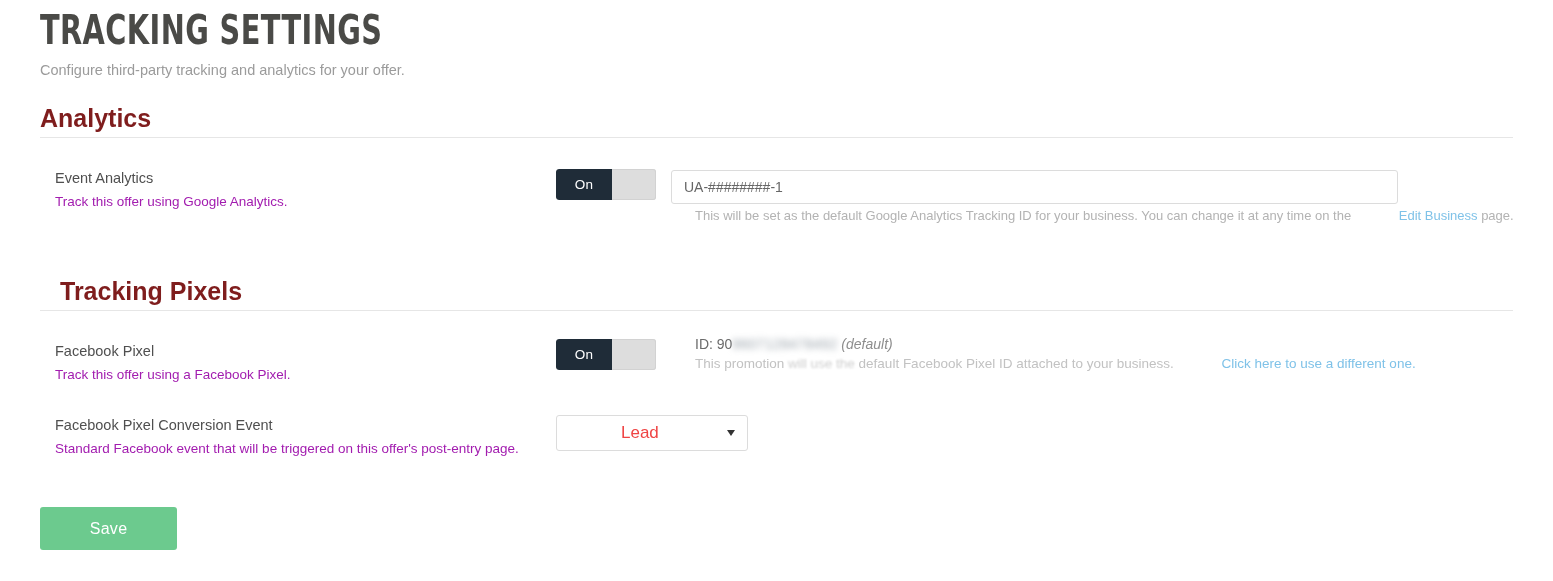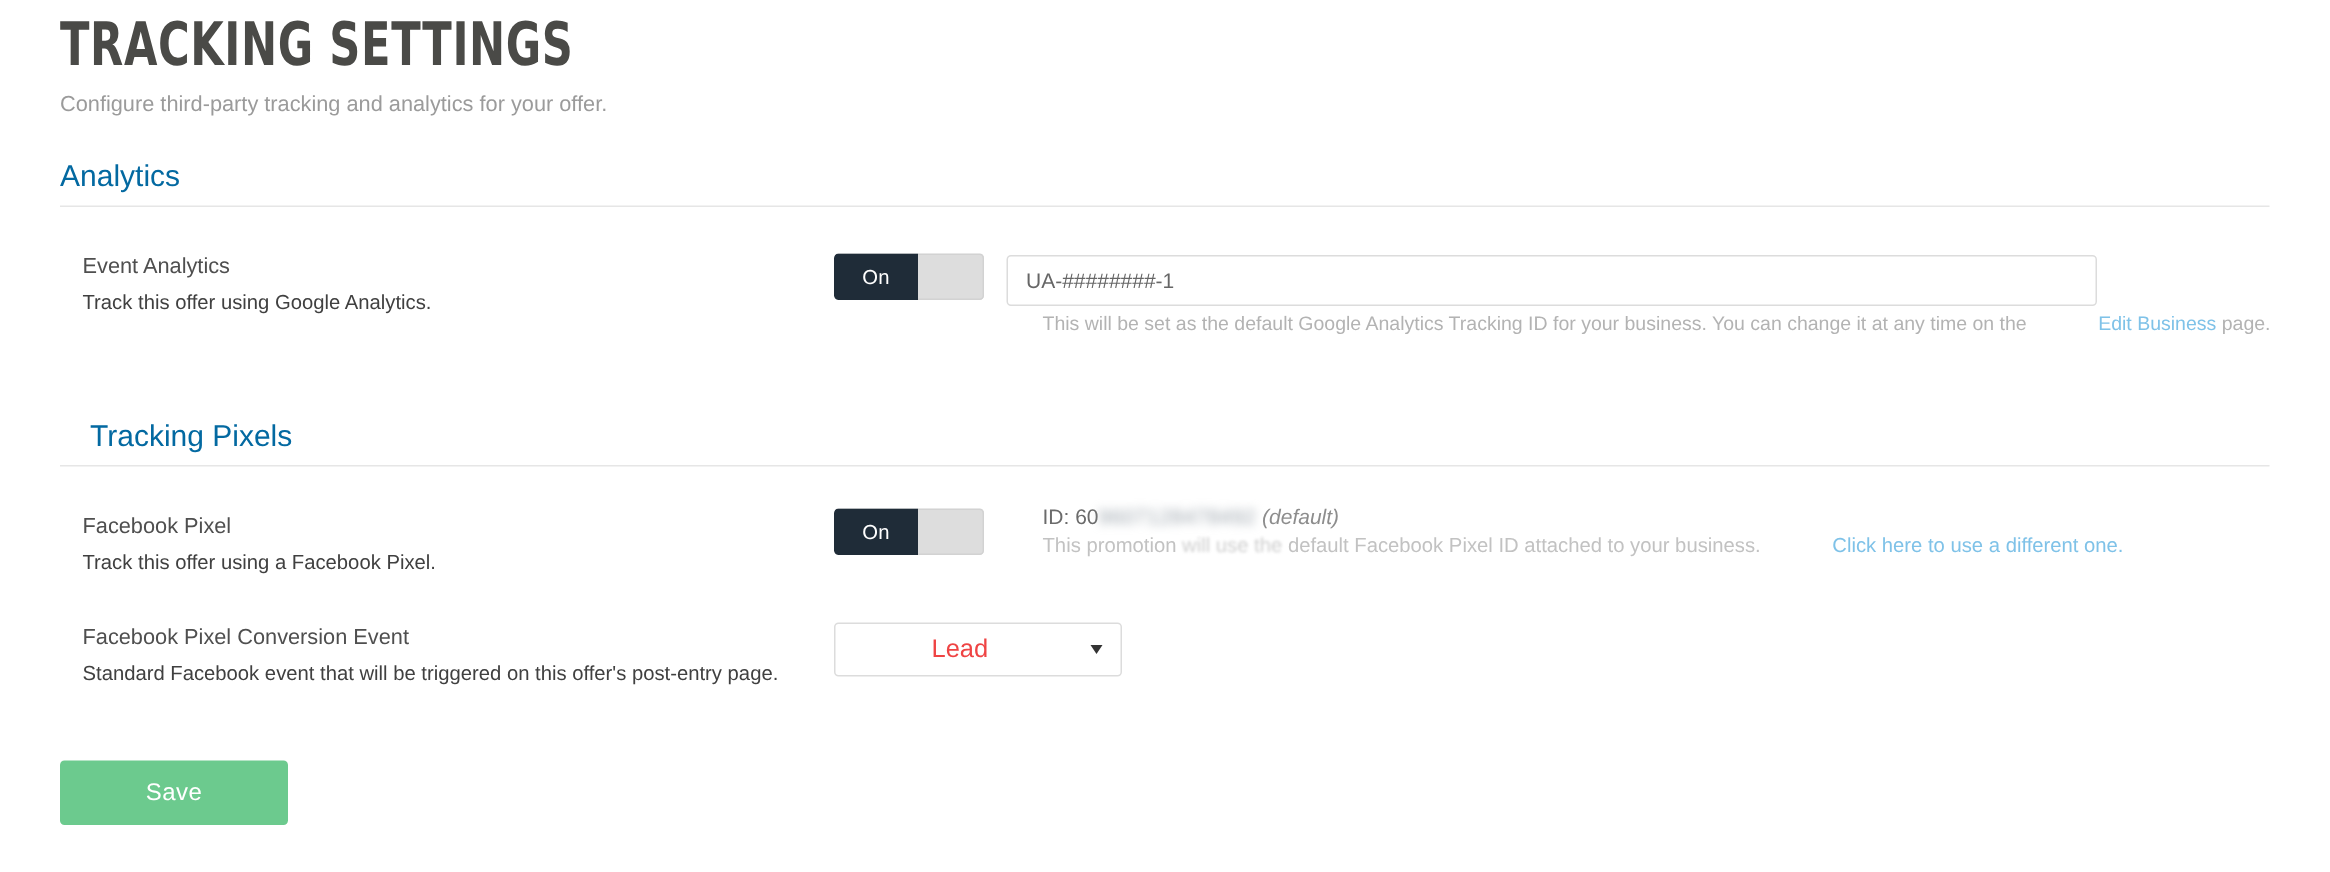--- a/index.html
+++ b/index.html
@@ -46,24 +46,24 @@
     font-size: 14.5px;
     line-height: 18px;
     color: #9b9b9b;
     white-space: nowrap;
   }
 
   
   .section-heading {
     position: absolute;
     left: 40px;
-    font-size: 20px;
+    font-size: 25px;
     line-height: 24px;
-    font-weight: 400;
-    color: #0369a1;
+    font-weight: 700;
+    color: #7f1d1d;
     white-space: nowrap;
   }
   .section-rule {
     position: absolute;
     left: 40px;
     width: 1473px;
     height: 1px;
     background: #e6e6e6;
   }
 
@@ -75,21 +75,21 @@
     line-height: 19px;
     font-weight: 400;
     color: #4f4f4f;
     white-space: nowrap;
   }
   .field-desc {
     position: absolute;
     left: 55px;
     font-size: 13.5px;
     line-height: 18px;
-    color: #404040;
+    color: #a21caf;
     white-space: nowrap;
   }
 
   
   .toggle {
     position: absolute;
     width: 100px;
     height: 31px;
     border-radius: 3px;
     background: #dddddd;
@@ -204,21 +204,21 @@
     border-left: 4.5px solid transparent;
     border-right: 4.5px solid transparent;
     border-top: 6px solid #333333;
   }
 
   
   .save-button {
     position: absolute;
     left: 40px;
     top: 507px;
-    width: 152px;
+    width: 137px;
     height: 43px;
     border: none;
     border-radius: 3px;
     background: #6cca8e;
     color: #ffffff;
     font-family: "Liberation Sans", sans-serif;
     font-size: 16px;
     letter-spacing: 0.3px;
     cursor: pointer;
   }
@@ -251,21 +251,21 @@
   <div class="section-rule" style="top:310px;"></div>
 
   <div class="field-label" style="top:342px;">Facebook Pixel</div>
   <div class="field-desc" style="top:366px;">Track this offer using a Facebook Pixel.</div>
 
   <div class="toggle" style="left:556px; top:339px;">
     <div class="knob">On</div>
   </div>
 
   <div class="pixel-id-line" style="left:695px; top:335px;">
-    <span>ID: 60</span><span class="blurred">9607128478492</span><span class="pixel-default"> (default)</span>
+    <span>ID: 90</span><span class="blurred">9607128478492</span><span class="pixel-default"> (default)</span>
   </div>
 
   <div class="pixel-desc" style="left:695px; top:355px;">
     <span>This promotion </span><span class="fade-blur">will use the</span><span> default Facebook Pixel ID attached to your business. </span><a class="inline-link" href="#">Click here to use a different one.</a>
   </div>
 
   <div class="field-label" style="top:416px;">Facebook Pixel Conversion Event</div>
   <div class="field-desc" style="top:440px;">Standard Facebook event that will be triggered on this offer's post-entry page.</div>
 
   <div class="select-wrap" style="left:556px; top:415px;">

